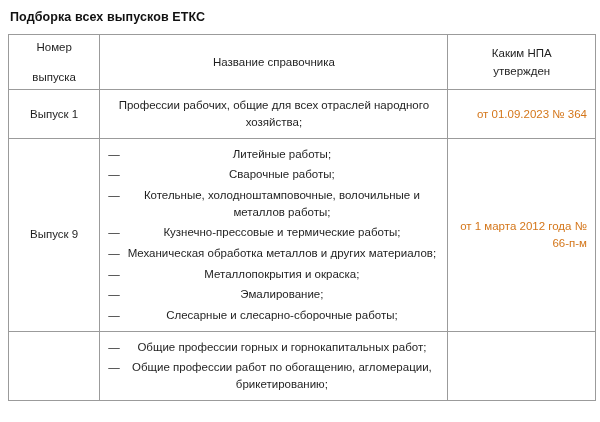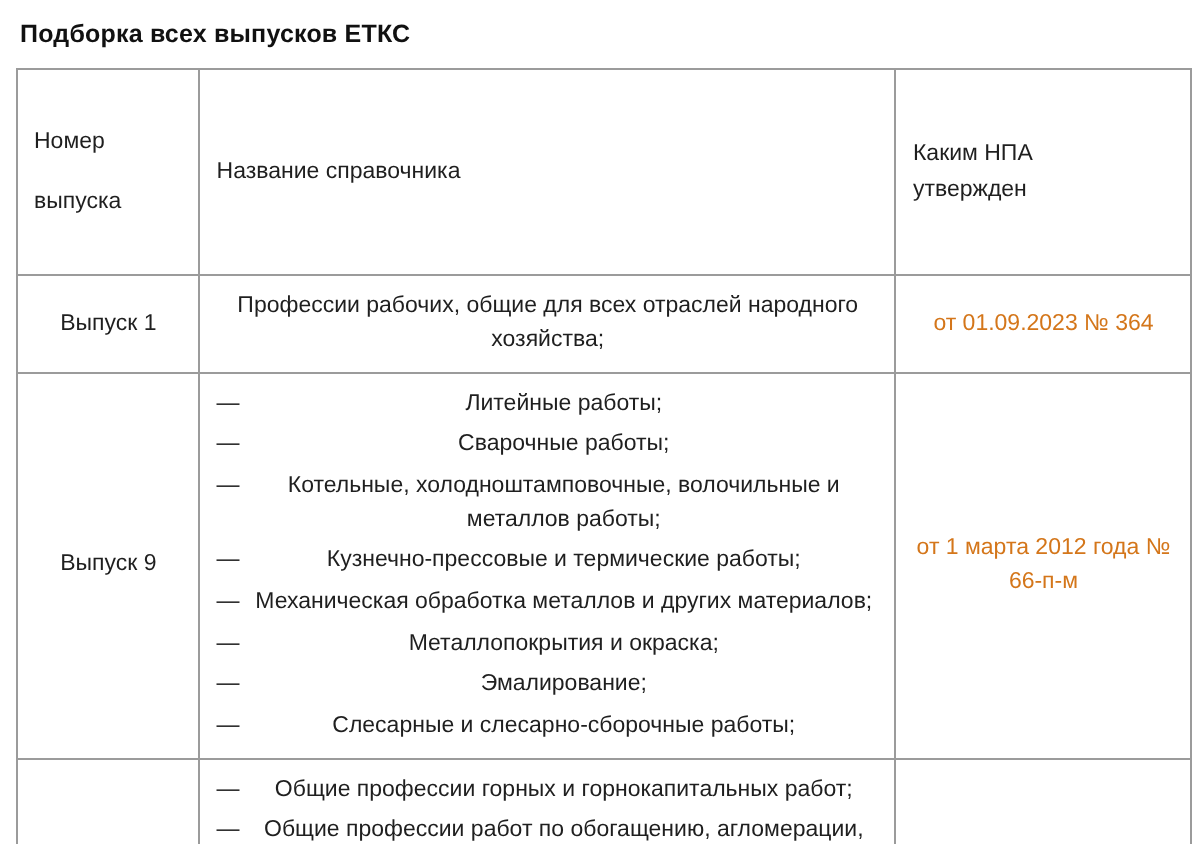--- a/index.html
+++ b/index.html
@@ -48,38 +48,38 @@
     text-align: center;
   }
   th.col-name, td.col-name {
     width: 330px;
   }
   th.col-npa, td.col-npa {
     width: 130px;
   }
   table.etks th {
     font-weight: normal;
-    text-align: left;
-    padding: 28px 8px;
+    text-align: center;
+    padding: 4px 8px;
   }
   th .hdr-line {
     display: block;
   }
   th.col-num .hdr-line.first {
     margin-bottom: 13px;
   }
   th.col-npa .hdr-line.first {
     margin-bottom: 2px;
   }
   td.col-name {
     text-align: center;
   }
   td.col-npa {
     color: #d4761a;
-    text-align: center;
+    text-align: right;
     vertical-align: middle;
   }
   td.col-npa .npa-link {
     color: #d4761a;
     text-decoration: none;
     border-bottom: 0;
   }
   td.col-num {
     text-align: center;
     padding-left: 10px;

